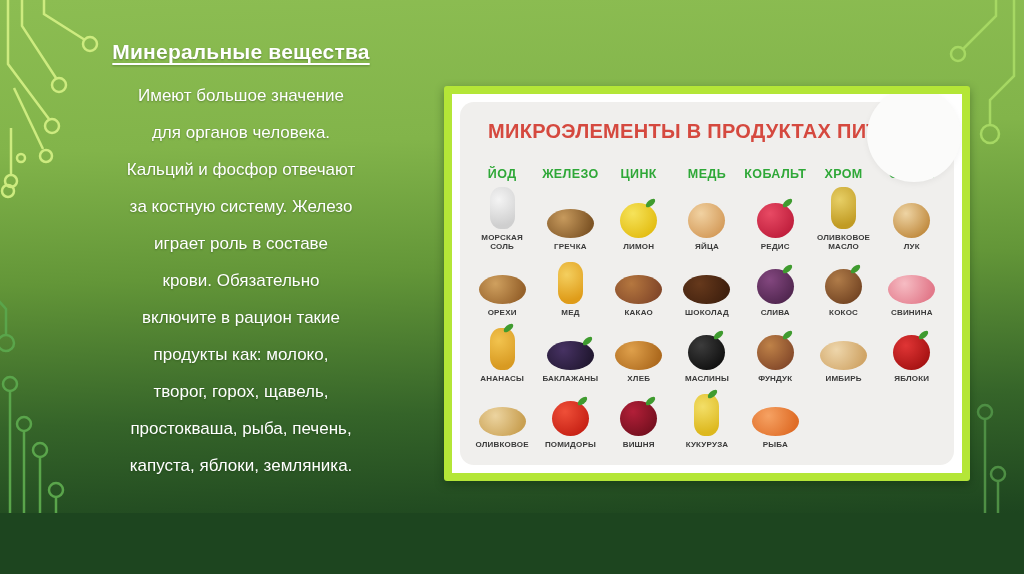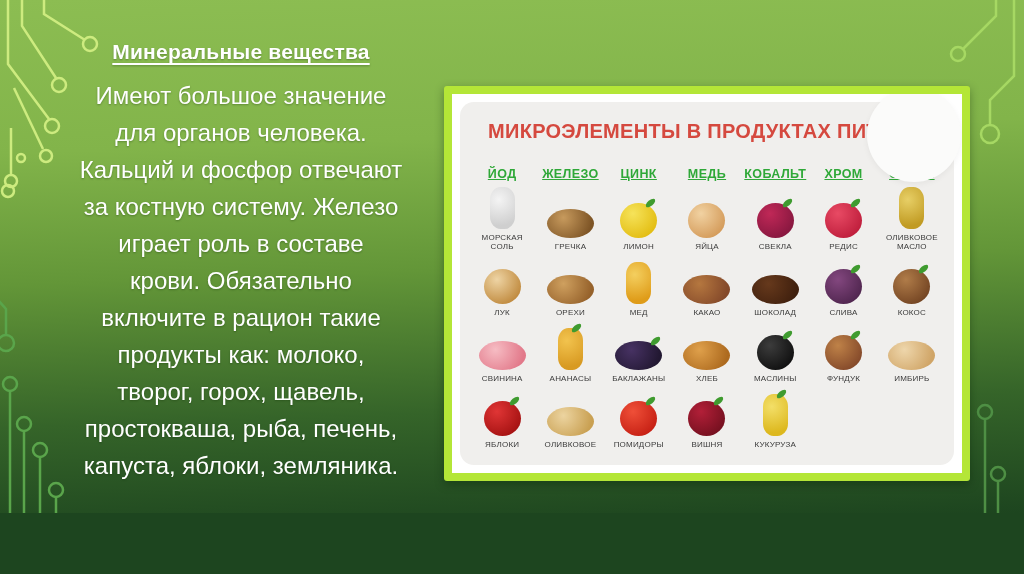--- a/index.html
+++ b/index.html
@@ -24,21 +24,21 @@
     position:absolute;left:34px;top:40px;width:414px;
     text-align:center;color:#ffffff;
     text-shadow:0 1px 2px rgba(20,50,10,.35);
   }
   .slide-title{
     margin:0;font-size:21px;font-weight:bold;
     text-decoration:underline;text-underline-offset:4px;
     letter-spacing:.2px;
   }
   .slide-body{
-    margin:13px 0 0 0;font-size:24px;line-height:37px;
+    margin:13px 0 0 0;font-size:17px;line-height:37px;
     white-space:pre-line;font-weight:400;
   }
 
   
   .poster{
     position:absolute;left:444px;top:86px;margin:0;
     width:526px;height:395px;box-sizing:border-box;
     background:var(--frame-border,#b4e637);
     padding:8px;border-radius:3px;
     box-shadow:0 3px 10px rgba(0,30,0,.35);
@@ -64,38 +64,37 @@
   }
   .food-grid{
     display:grid;grid-template-columns:repeat(7,1fr);
     grid-template-rows:44px repeat(4,66px);
     padding:0 8px;margin-top:2px;position:relative;z-index:3;
   }
   .col-header{
     align-self:center;justify-self:center;margin-top:14px;
     font-size:12.5px;font-weight:bold;letter-spacing:.4px;
     color:var(--column-header,#2fa838);
-    text-decoration:underline;
   }
   .food-cell{
     display:flex;flex-direction:column;align-items:center;
     justify-content:flex-end;height:66px;padding-bottom:3px;
     box-sizing:border-box;
   }
   .food-icon{position:relative;margin-bottom:4px;flex-shrink:0;}
   .food-icon.round{width:37px;height:35px;border-radius:50%;}
   .food-icon.tall{width:25px;height:42px;border-radius:42%/30%;}
   .food-icon.wide{width:47px;height:29px;border-radius:50%;}
   .leaf{
     position:absolute;width:11px;height:6px;background:#3f9b2f;
     border-radius:70% 30% 70% 30%;top:-3px;right:1px;
     transform:rotate(-25deg);
   }
   .food-label{
-    font-size:8px;font-weight:normal;text-align:center;
+    font-size:8px;font-weight:bold;text-align:center;
     line-height:1.2;white-space:pre-line;letter-spacing:.2px;
     color:var(--food-label,#3a3a3a);
   }
 </style>
 </head>
 <body>
 
 <div class="slide">
 
   <svg class="circuits" width="1024" height="574" viewBox="0 0 1024 574" fill="none">
@@ -189,26 +188,20 @@
               <div class="food-icon round" style="background: radial-gradient(circle at 35% 30%, rgb(246, 227, 90), rgb(227, 189, 18) 78%);">
                 <i class="leaf"></i>
               </div>
               <div class="food-label">ЛИМОН</div>
             </div>
             <div class="food-cell">
               <div class="food-icon round" style="background: radial-gradient(circle at 35% 30%, rgb(241, 210, 162), rgb(212, 155, 90) 78%);"></div>
               <div class="food-label">ЯЙЦА</div>
             </div>
             <div class="food-cell">
-              <div class="food-icon round" style="background: radial-gradient(circle at 35% 30%, rgb(192, 40, 87), rgb(135, 23, 63) 78%);">
-                <i class="leaf"></i>
-              </div>
-              <div class="food-label">СВЕКЛА</div>
-            </div>
-            <div class="food-cell">
               <div class="food-icon round" style="background: radial-gradient(circle at 35% 30%, rgb(232, 74, 100), rgb(191, 30, 60) 78%);">
                 <i class="leaf"></i>
               </div>
               <div class="food-label">РЕДИС</div>
             </div>
             <div class="food-cell">
               <div class="food-icon tall" style="background: radial-gradient(circle at 35% 30%, rgb(231, 207, 102), rgb(193, 155, 35) 78%);"></div>
               <div class="food-label">ОЛИВКОВОЕ
 МАСЛО</div>
             </div>
@@ -300,19 +293,23 @@
               <div class="food-icon round" style="background: radial-gradient(circle at 35% 30%, rgb(178, 31, 56), rgb(117, 16, 31) 78%);">
                 <i class="leaf"></i>
               </div>
               <div class="food-label">ВИШНЯ</div>
             </div>
             <div class="food-cell">
               <div class="food-icon tall" style="background: radial-gradient(circle at 35% 30%, rgb(243, 223, 104), rgb(221, 184, 30) 78%);">
                 <i class="leaf"></i>
               </div>
               <div class="food-label">КУКУРУЗА</div>
+            </div>
+            <div class="food-cell">
+              <div class="food-icon wide" style="background: radial-gradient(circle at 35% 30%, rgb(246, 162, 99), rgb(223, 108, 38) 78%);"></div>
+              <div class="food-label">РЫБА</div>
             </div>
           </div>
       </div>
     </div>
   </figure>
 
 </div>
 
 </body></html>

